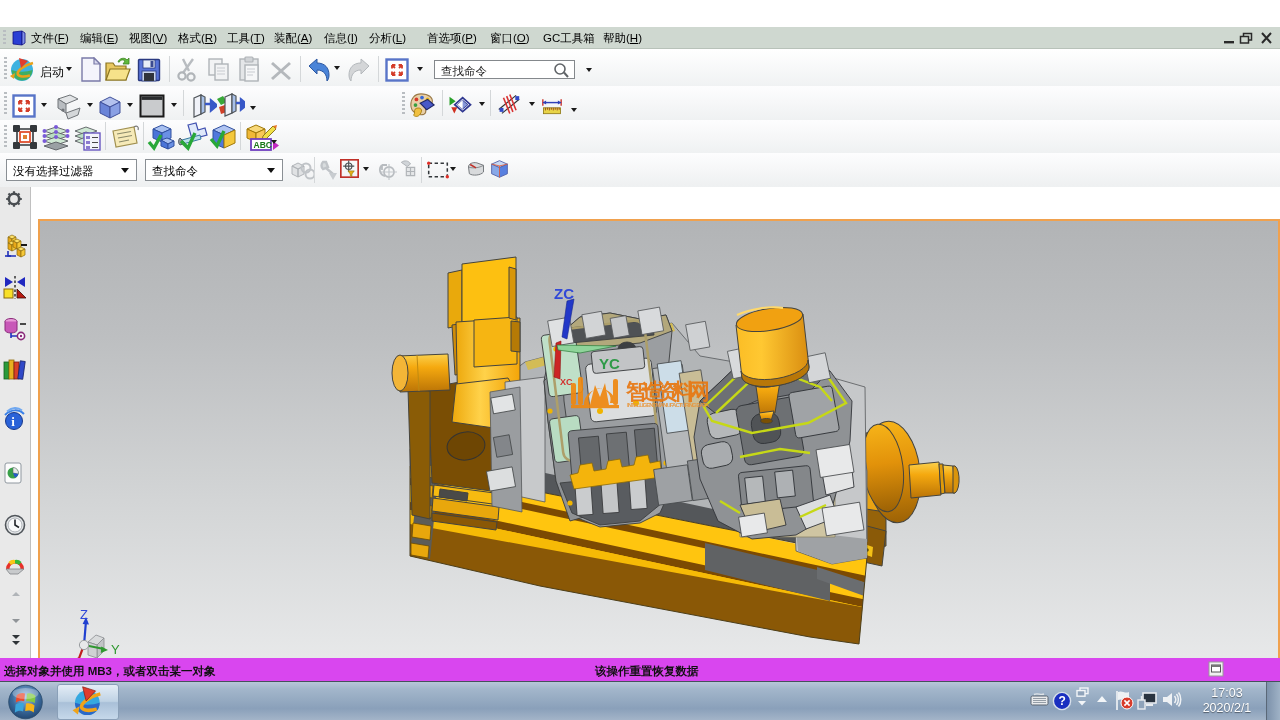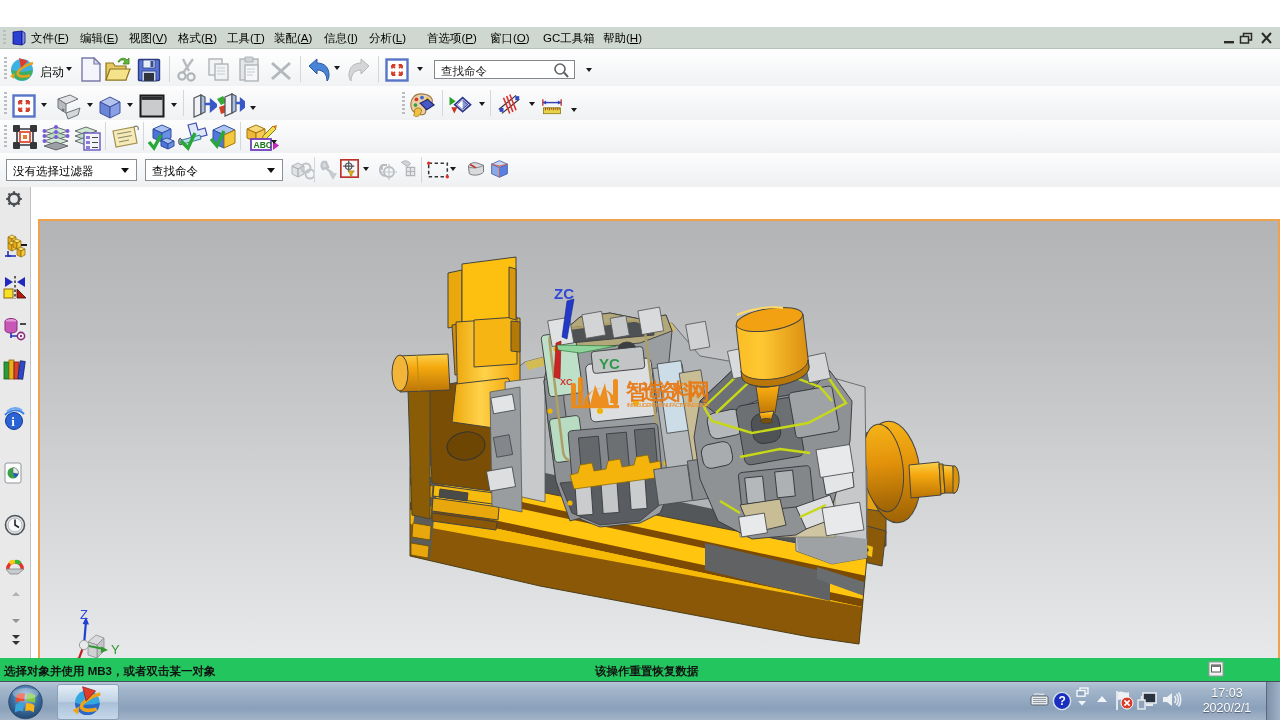--- a/index.html
+++ b/index.html
@@ -31,21 +31,21 @@
 .caret { position:absolute; width:0; height:0; border-left:3.5px solid transparent; border-right:3.5px solid transparent; border-top:4px solid #1a1a1a; }
 .ddbox { position:absolute; height:22px; background:#fff; border:1px solid #8a8f94; }
 .ddbox .txt { position:absolute; left:6px; top:4px; font-size:11.5px; color:#000; }
 
 
 #mainarea { position:absolute; left:0; top:187px; width:1280px; height:471px; background:#ffffff; }
 #sidebar { position:absolute; left:0; top:0; width:31px; height:471px; background:#e9e9e9; border-right:1px solid #c0c0c0; }
 #viewport { position:absolute; left:38px; top:0px; width:1242px; height:471px; border:2px solid #f0a14e; background:linear-gradient(#b2b4b6 0%, #bdbfc1 25%, #d3d5d6 60%, #ebeced 100%);margin-top:32px; }
 
 
-#statusbar { position:absolute; left:0; top:658px; width:1280px; height:23px; background:#22c55e; }
+#statusbar { position:absolute; left:0; top:658px; width:1280px; height:23px; background:#d946ef; }
 #statusbar .s1 { position:absolute; left:4px; top:6px; font-size:11.5px; font-weight:bold; color:#111; }
 #statusbar .s2 { position:absolute; left:595px; top:6px; font-size:11.5px; font-weight:bold; color:#111; }
 
 
 #taskbar { position:absolute; left:0; top:681px; width:1280px; height:39px; background:linear-gradient(#b7c6d8 0%,#a3b6cb 18%,#96abc2 45%,#8aa0ba 70%,#a3b4c8 100%); border-top:1px solid #46505c; }
 #clock { position:absolute; left:1196px; top:4px; width:62px; text-align:center; color:#fff; font-size:12.5px; text-shadow:0 1px 1px rgba(0,0,0,0.45); line-height:15px; }
 #showdesk { position:absolute; left:1266px; top:0px; width:14px; height:38px; background:linear-gradient(to right,#7d92ab,#9fb2c6); border-left:1px solid #5a6878; }
 </style>
 </head>
 <body>

